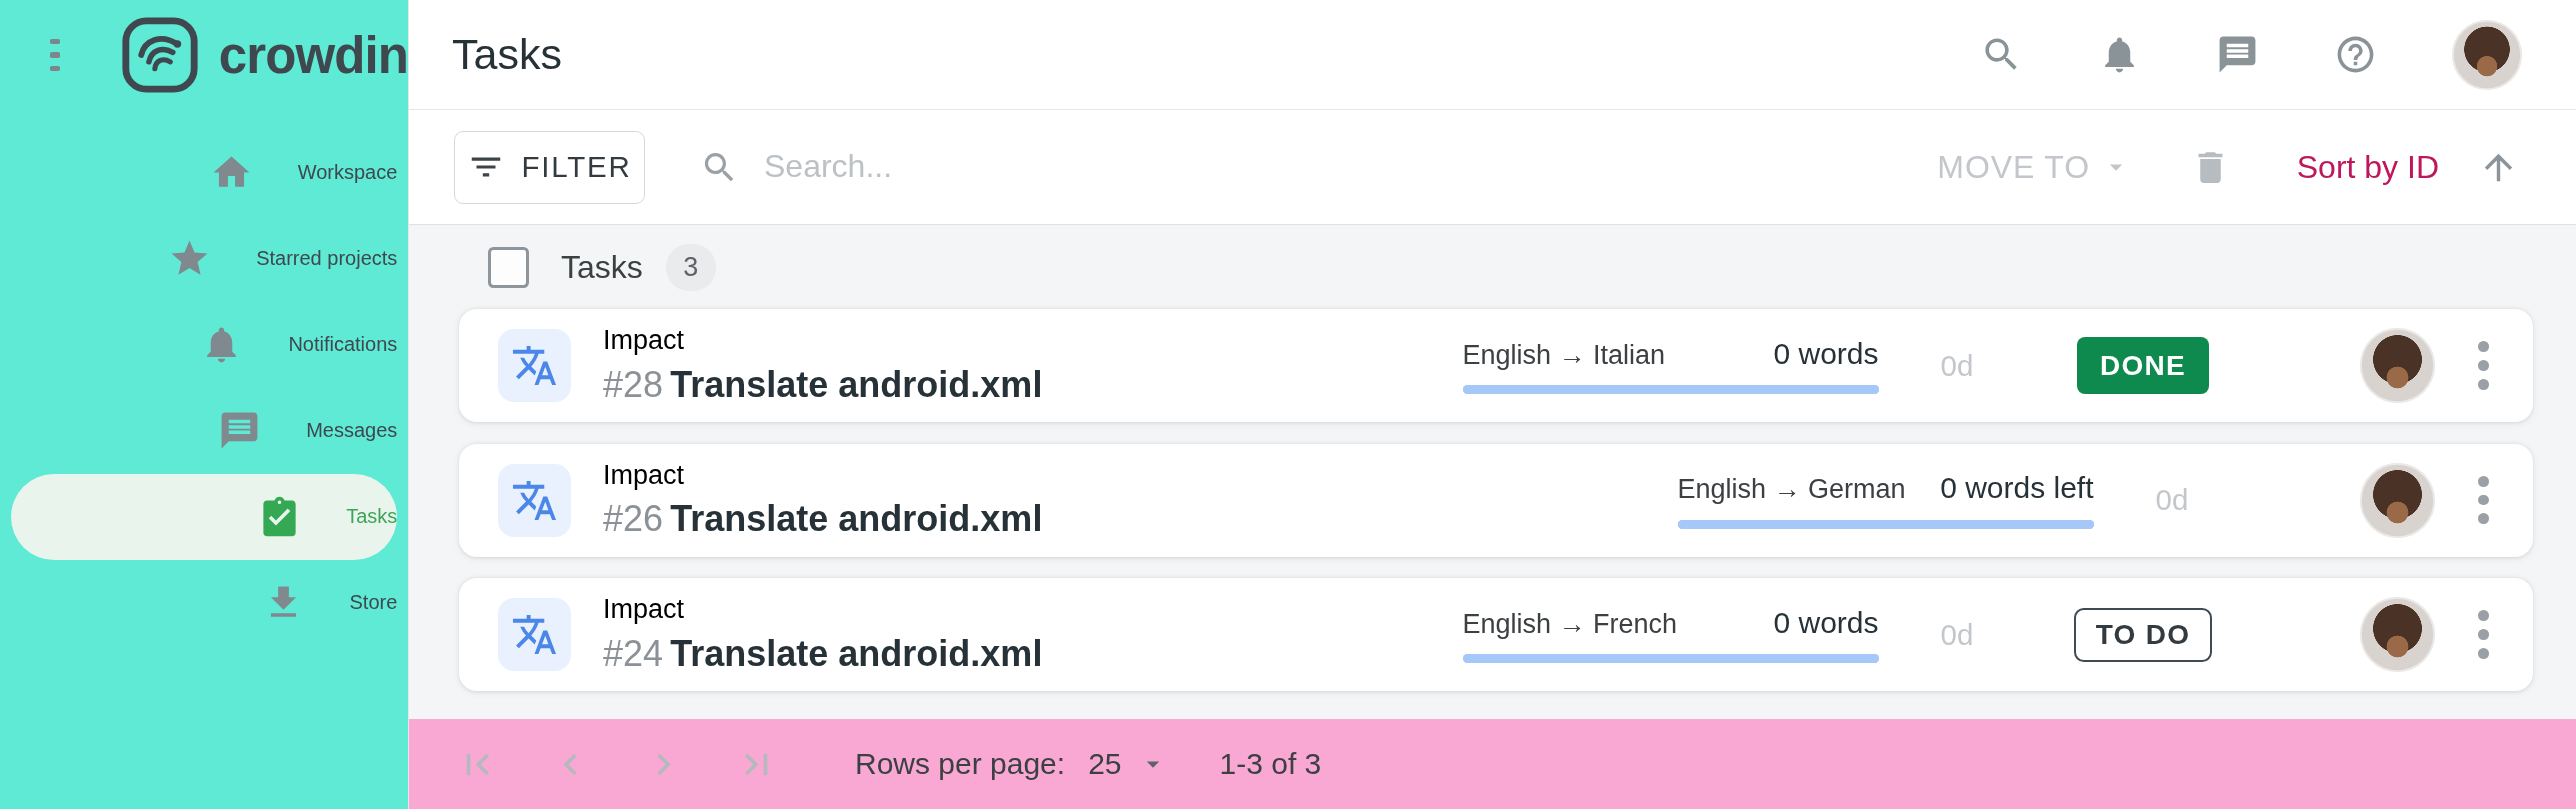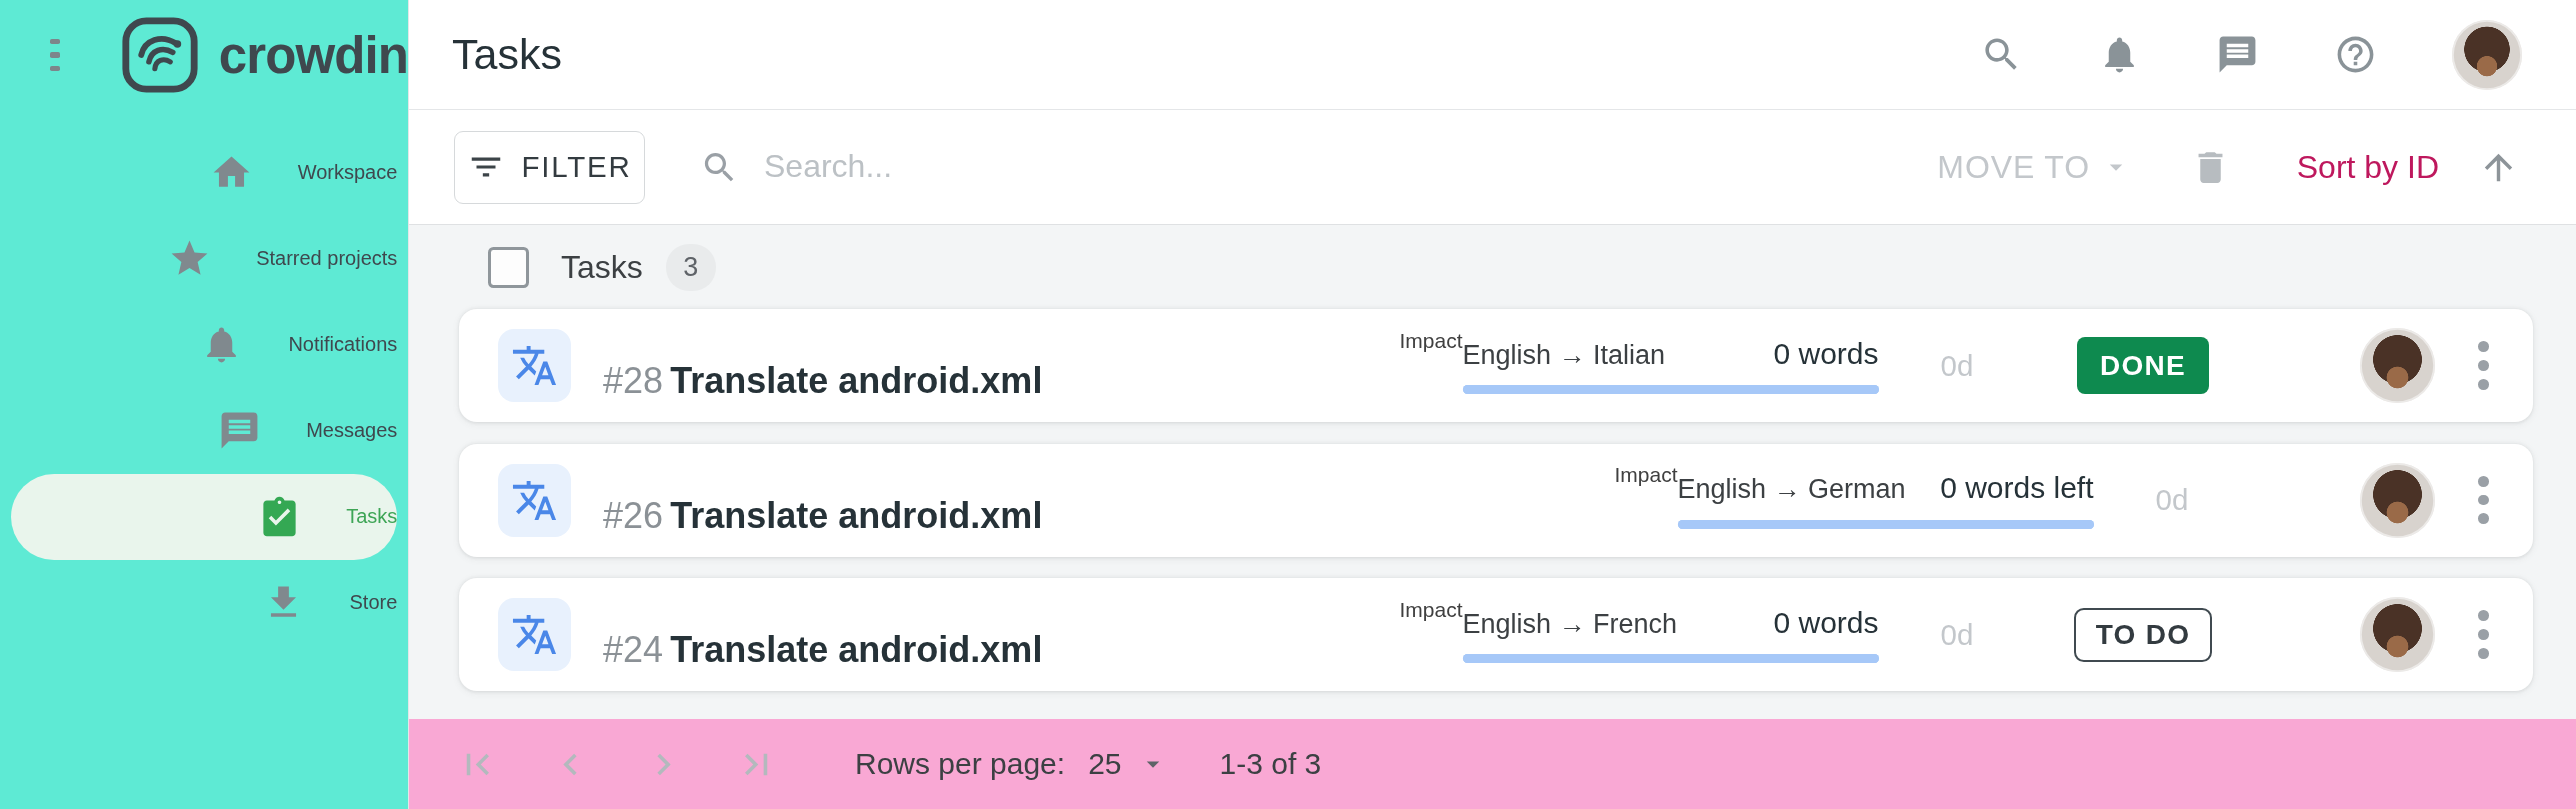--- a/index.html
+++ b/index.html
@@ -105,21 +105,21 @@
     margin:0 43px 21.5px 50px; height:113px; background:#fff; border-radius:18px;
     box-shadow:0 0.9px 3.6px rgba(60,64,67,.12), 0 1.8px 9px rgba(60,64,67,.06);
     display:flex; align-items:center; padding:0 39px;
   }
   .task-icon {
     width:73px; height:73px; border-radius:16px; background:#e8f1fd; flex:0 0 73px;
     display:flex; align-items:center; justify-content:center;
   }
   .task-icon svg { width:47px; height:47px; fill:#4a87e8; }
   .task-text { margin-left:32px; flex:1; min-width:0; }
-  .task-project { font-size:21px; color:#404040; margin-bottom:7.2px;text-align:right; }
+  .task-project { font-size:27px; color:#000000; margin-bottom:7.2px; }
   .task-title-line { font-size:36px; }
   .task-id { color:#8b9196; }
   .task-title { color:#263238; font-weight:600; margin-left:7.2px; }
   .task-mid { width:416px; flex:0 0 416px; }
   .task-mid-row { display:flex; justify-content:space-between; align-items:baseline; margin-bottom:14.3px; }
   .task-langs { font-size:27px; color:#3c4043; }
   .task-words { font-size:30px; color:#263238; }
   .progress-track { height:9px; border-radius:5.4px; background:#a6c8f8; }
   .progress-fill { height:100%; border-radius:5.4px; background:#a6c8f8; width:100%; }
   .task-due { width:157px; flex:0 0 157px; text-align:center; font-size:29.5px; color:#c3c7cb; }

